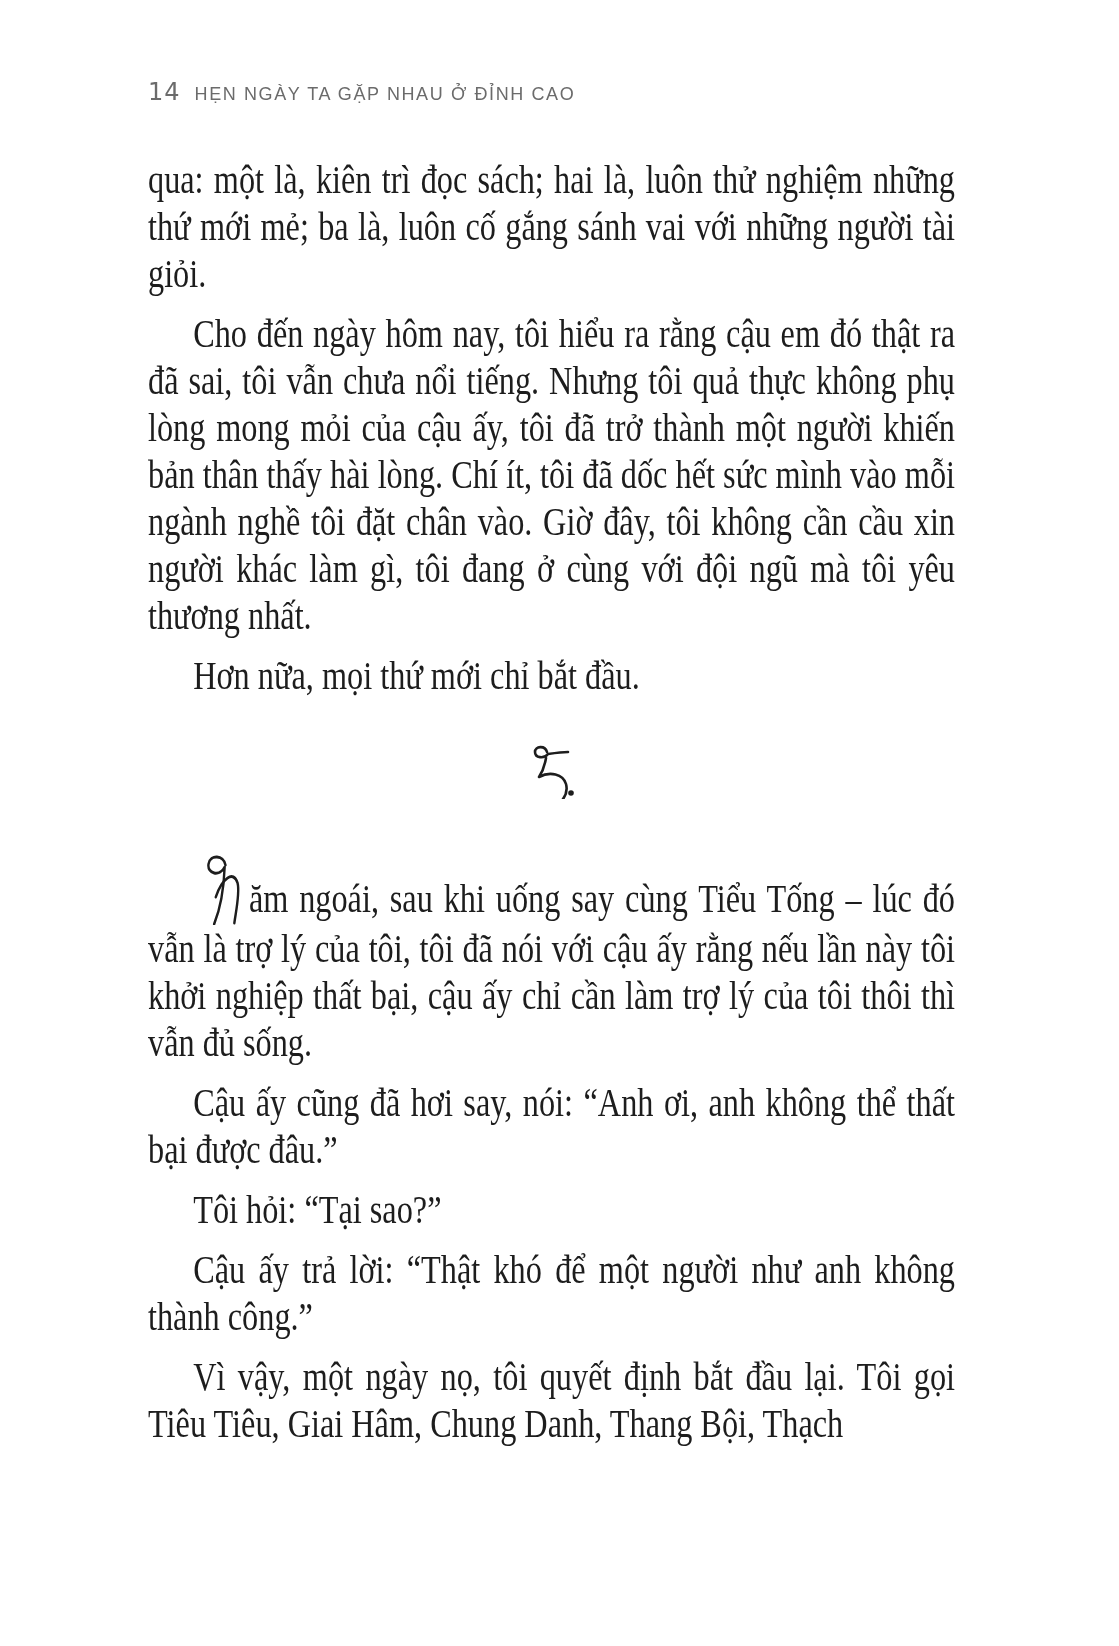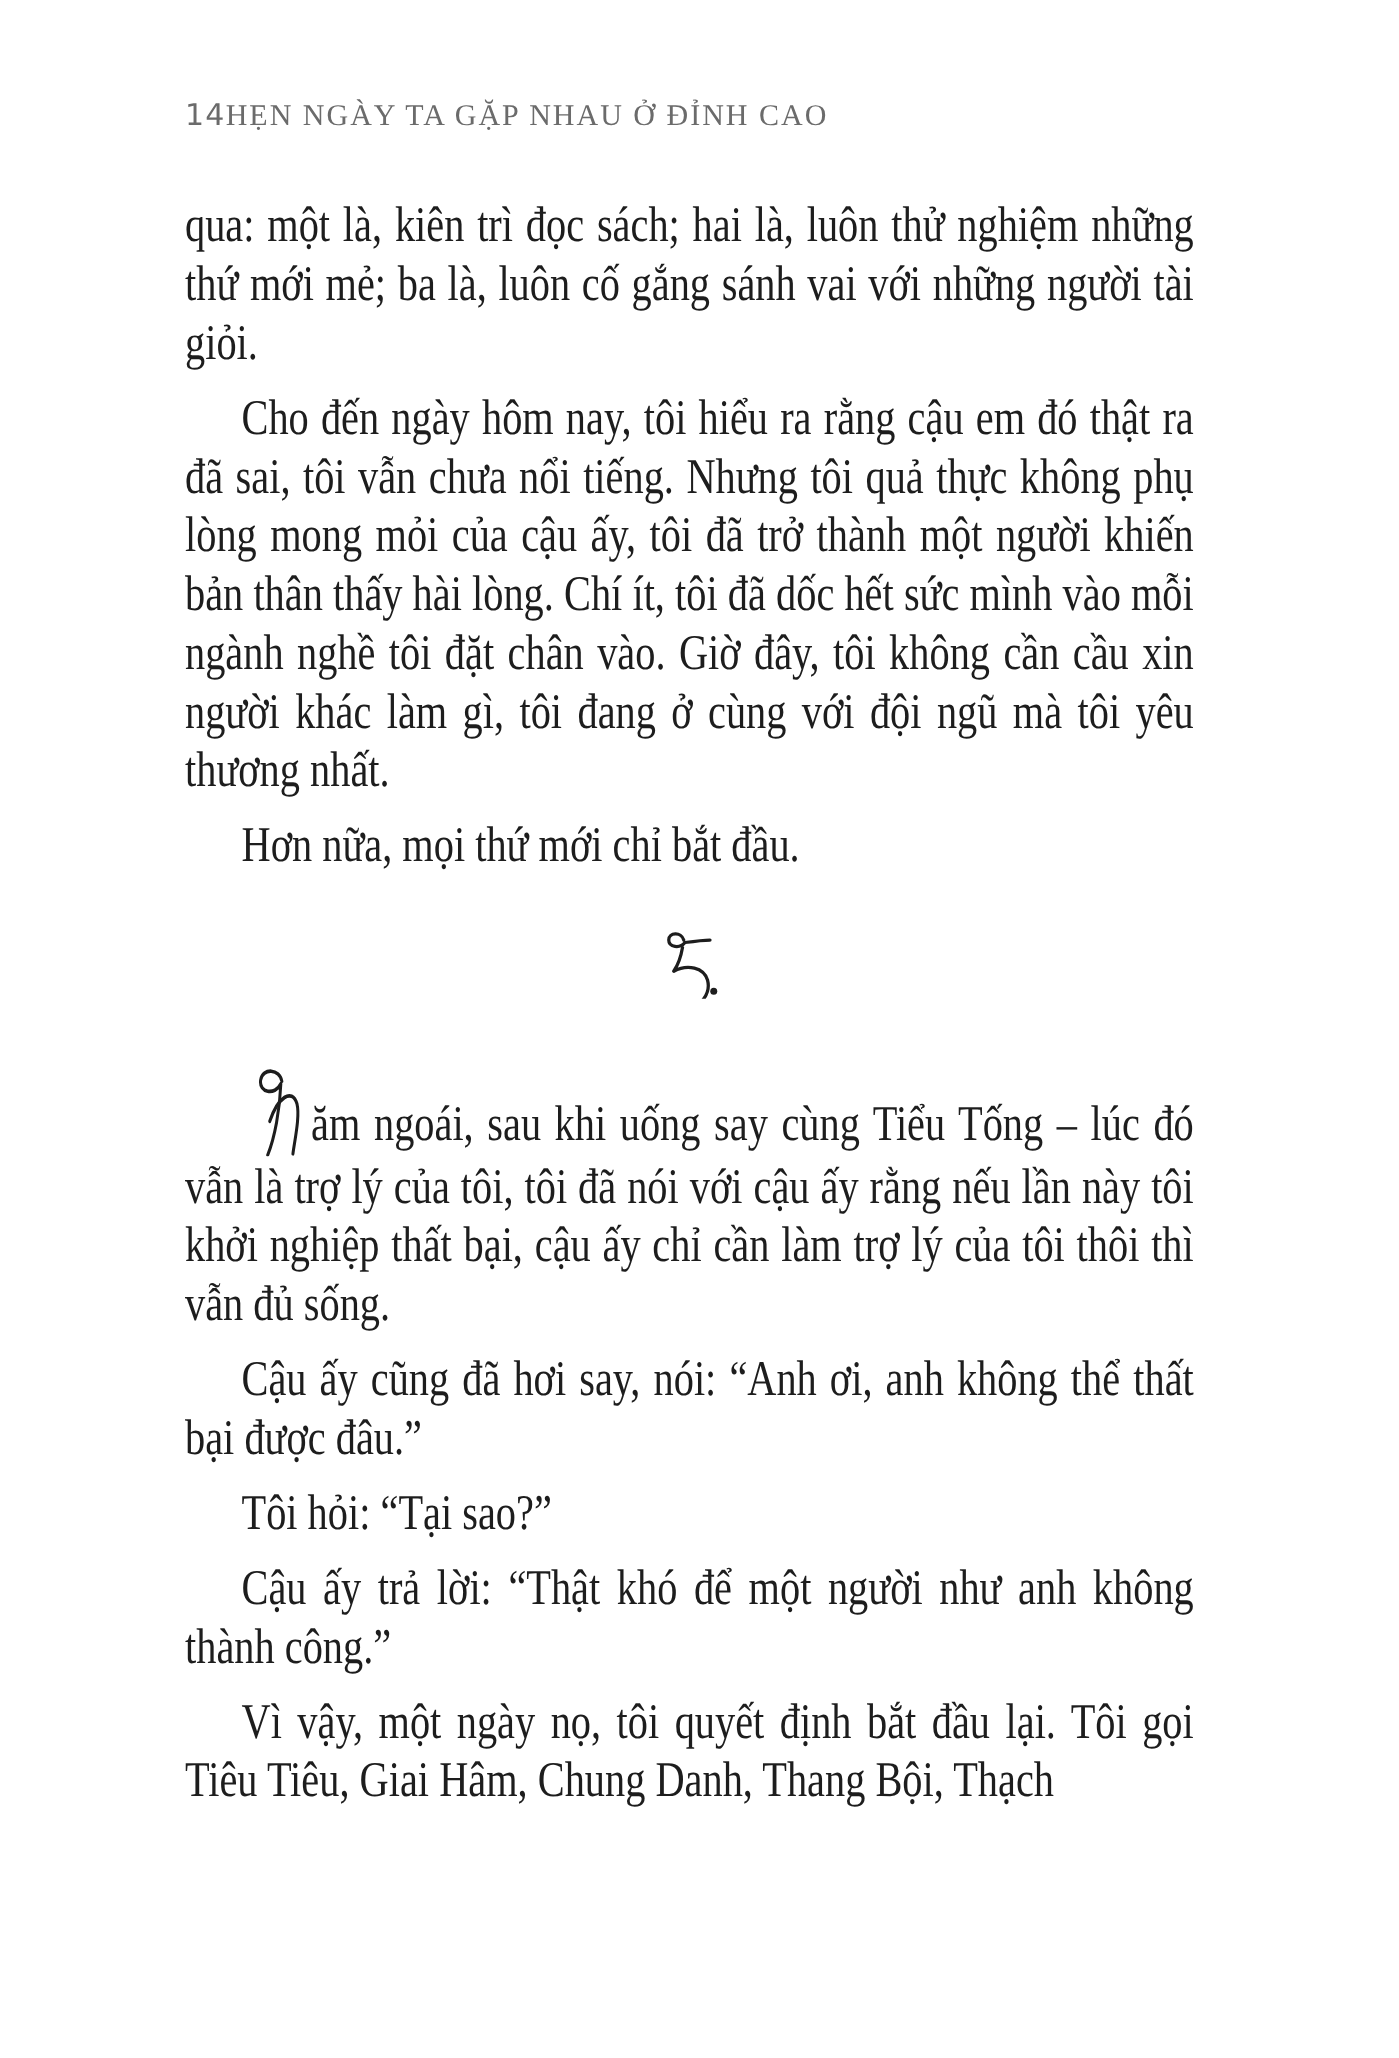--- a/index.html
+++ b/index.html
@@ -14,32 +14,32 @@
     background: var(--page-bg, #ffffff);
     font-family: "Liberation Serif", "DejaVu Serif", serif;
   }
 
   
   .running-header {
     position: absolute;
     left: 148px; top: 78px;
     display: flex;
     align-items: baseline;
-    gap: 0;
+    gap: 14px;
     color: var(--header-color, #6b6b6b);
     white-space: nowrap;
   }
   .pagenum {
     font-family: "DejaVu Sans", "Liberation Sans", sans-serif;
     font-size: 24px;
     letter-spacing: 1px;
   }
   .running-title {
-    font-family: Liberation Serif, serif;
-    font-size: 24px;
+    font-family: Liberation Sans, sans-serif;
+    font-size: 18px;
     letter-spacing: 1.6px;
   }
 
   
   .content {
     position: absolute;
     left: 148px; top: 156px;
     width: 807px;
   }
   

